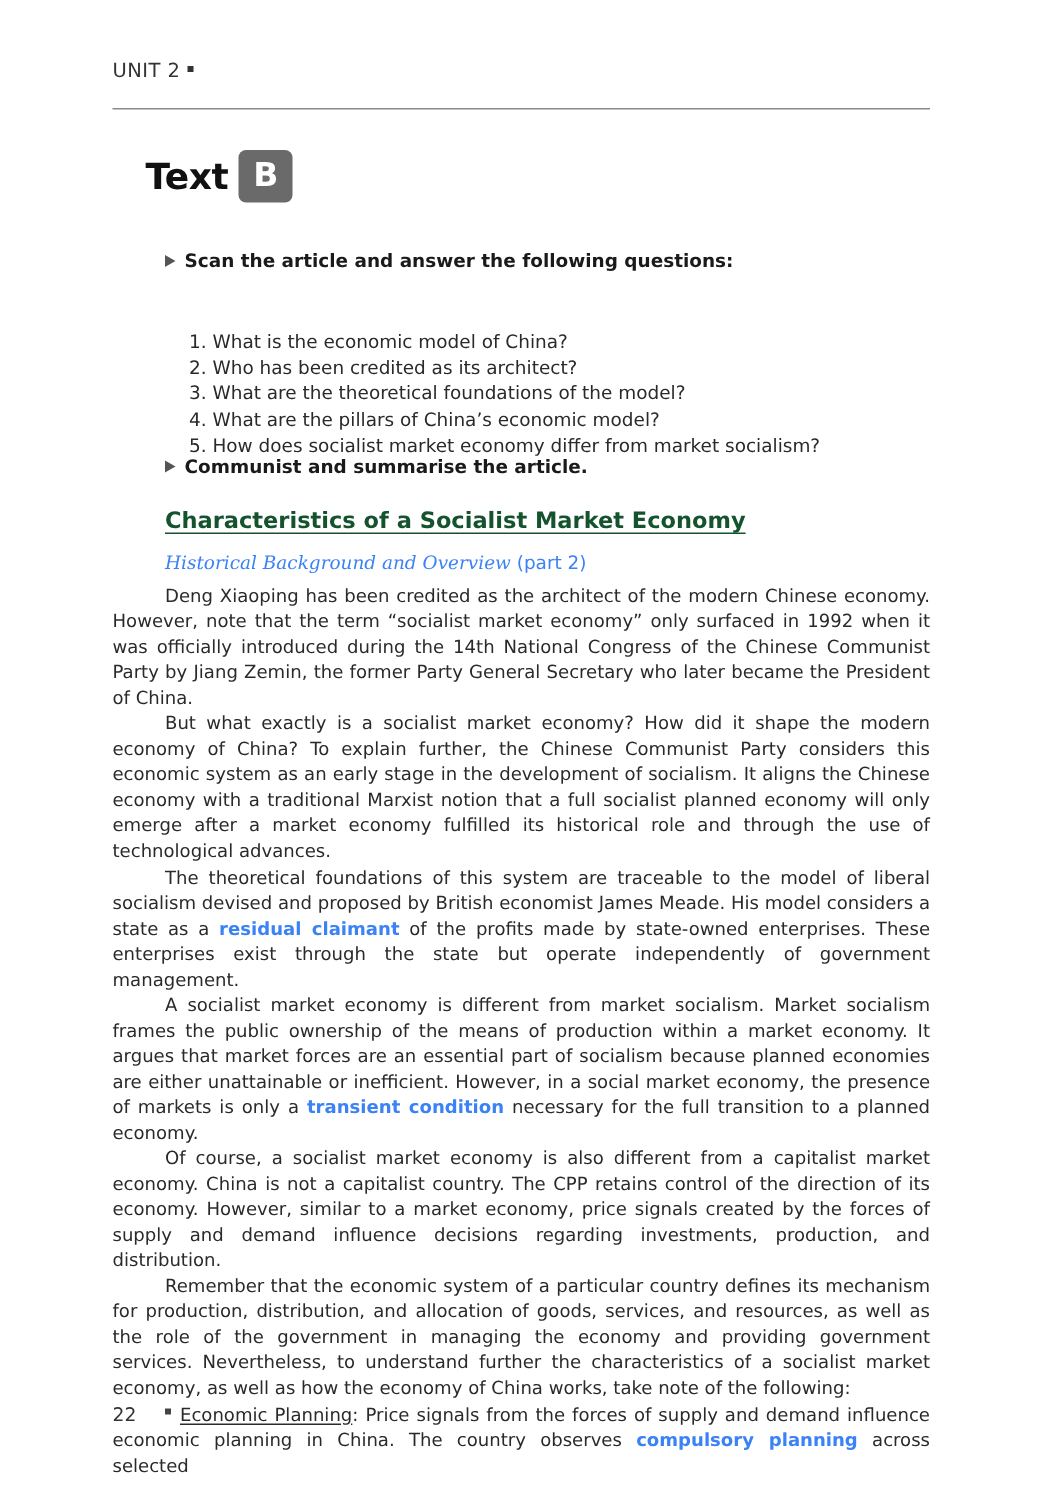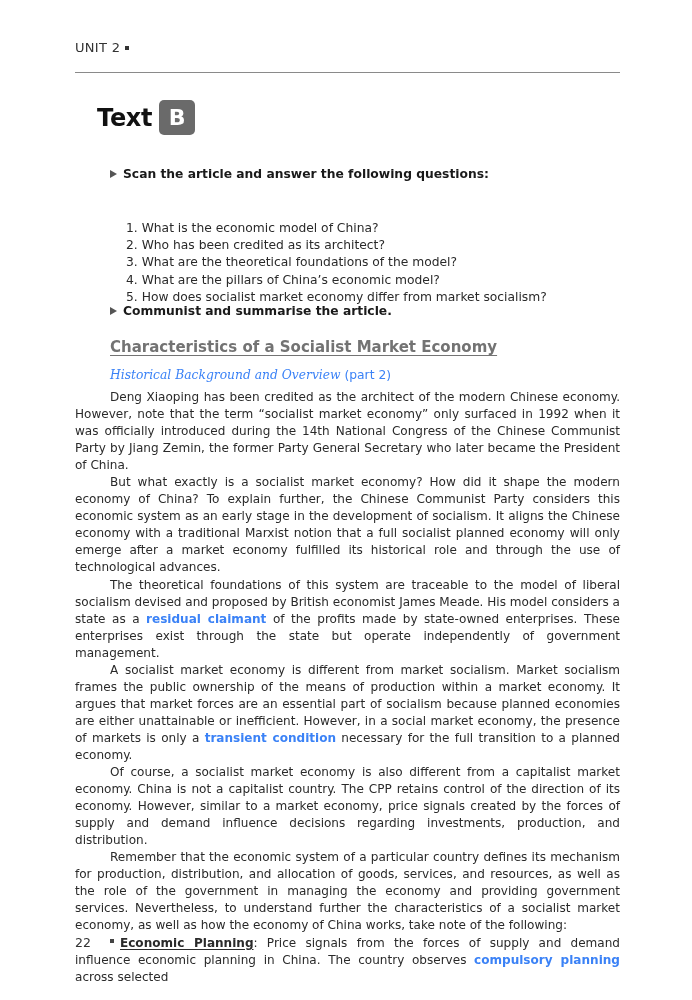--- a/index.html
+++ b/index.html
@@ -14,28 +14,28 @@
   .rule { position: absolute; left: 75px; width: 545px; top: 72px; height: 1px; background: #8a8a8a; }
   .title-row { position: absolute; left: 97px; top: 100px; display: flex; align-items: center; }
   .title-text { font-size: 24px; font-weight: bold; color: #111; font-family: "DejaVu Sans", sans-serif; letter-spacing: -0.3px; }
   .badge {
     margin-left: 7px; width: 36px; height: 35px; background: #6a6a6a; border-radius: 5px; color: #fff;
     font-size: 22px; font-weight: bold; display: flex; align-items: center; justify-content: center;
   }
   .instr { position: absolute; left: 110px; font-size: 12.3px; font-weight: bold; color: #1a1a1a; }
   .instr .tri { display: inline-block; width: 0; height: 0; border-top: 4.5px solid transparent; border-bottom: 4.5px solid transparent; border-left: 7px solid #555; margin-right: 6px; vertical-align: middle; position: relative; top: -1px; }
   .questions { position: absolute; left: 110px; top: 204px; font-size: 12.3px; line-height: 17.2px; color: #2a2a2a; margin: 16px; padding: 0; list-style: none; }
-  .section-title { position: absolute; left: 110px; top: 338px; font-size: 15px; font-weight: bold; color: #737373; text-decoration: underline; text-underline-offset: 3px; text-decoration-thickness: 1px; }
+  .section-title { position: absolute; left: 110px; top: 338px; font-size: 15px; font-weight: bold; color: #14532d; text-decoration: underline; text-underline-offset: 3px; text-decoration-thickness: 1px; }
   .subtitle { position: absolute; left: 110px; top: 368px; font-size: 12.3px; color: #3b82f6; }
   .subtitle i { font-family: "DejaVu Serif", serif; font-style: italic; }
   .article { position: absolute; left: 75px; top: 389px; width: 545px; font-size: 12.05px; line-height: 17.05px; color: #2a2a2a; }
   .article p { margin: 0; text-indent: 35px; text-align: justify; }
   .article b { color: #3b82f6; }
   .article .bullet { display: inline-block; width: 4px; height: 4px; background: #444; margin-right: 6px; vertical-align: middle; position: relative; top: -2px; }
-  .article u { text-underline-offset: 2px; font-weight: bold; }
+  .article u { text-underline-offset: 2px; }
   .page-num { position: absolute; left: 75px; top: 935px; font-size: 12.5px; color: #333; }
 </style>
 </head>
 <body>
 
 <div class="header">
   <span>UNIT 2</span><span class="sq"></span>
 </div>
 <div class="rule"></div>
 

